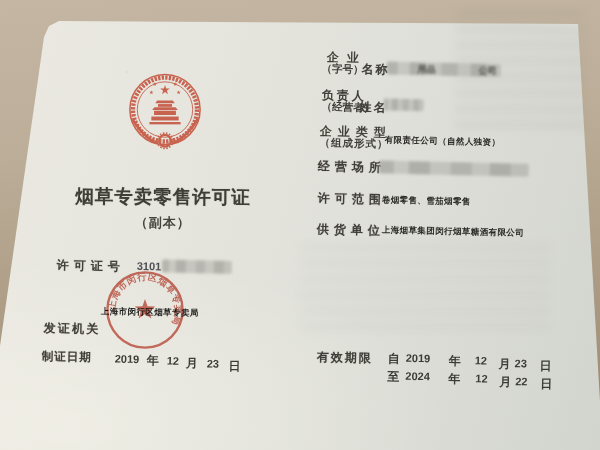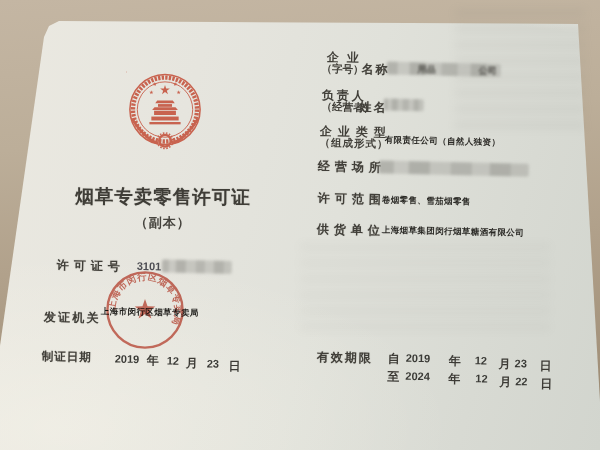--- a/index.html
+++ b/index.html
@@ -73,21 +73,21 @@
       <div class="cert-sub">（副本）</div>
     </div>
 
     <div class="row" style="left:57px;top:257px;width:200px;height:18px;">
       <span class="lbl" style="left:0;top:0;letter-spacing:5px;">许可证号</span>
       <span class="num" style="left:80px;top:1px;color:#4c4c52;">3101</span>
       <span class="blur-strip" style="left:105px;top:0;width:70px;"></span>
     </div>
 
     <div class="row" style="left:44px;top:302px;width:220px;height:18px;transform:rotate(1deg);">
-      <span class="lbl" style="left:0;top:7px;letter-spacing:2.3px;">发证机关</span>
+      <span class="lbl" style="left:0;top:18px;letter-spacing:2.3px;">发证机关</span>
       <span class="val" style="left:57px;top:3px;color:#1f1e1b;">上海市闵行区烟草专卖局</span>
     </div>
 
     <svg width="82" height="82" viewBox="0 0 120 120" style="position:absolute;left:104px;top:269px;mix-blend-mode:multiply;opacity:.8;">
       <circle cx="60" cy="60" r="55" fill="none" stroke="#c8503f" stroke-width="3.5"></circle>
       <path id="stampArc" d="M60 60 m -44 0 a 44 44 0 1 1 88 0 a 44 44 0 1 1 -88 0" fill="none"></path>
       <text font-size="13.5" font-weight="bold" fill="#c8503f" letter-spacing="1" font-family="Liberation Sans, DejaVu Sans, sans-serif">
         <textPath href="#stampArc">上海市闵行区烟草专卖局</textPath>
       </text>
       <path fill="#c8503f" d="M60 44 L63.7 54.5 L75 54.8 L66 61.5 L69.3 72.3 L60 65.8 L50.7 72.3 L54 61.5 L45 54.8 L56.3 54.5 Z"></path>

